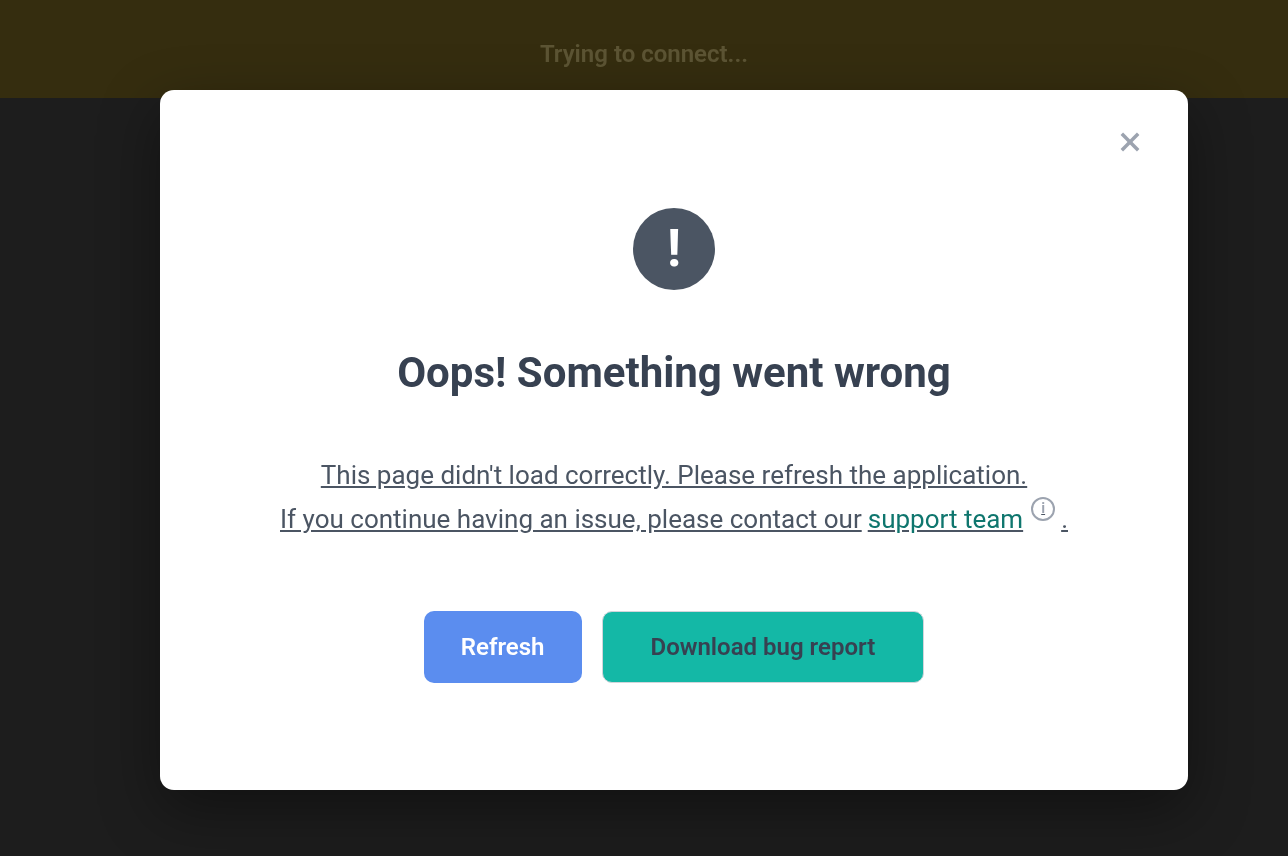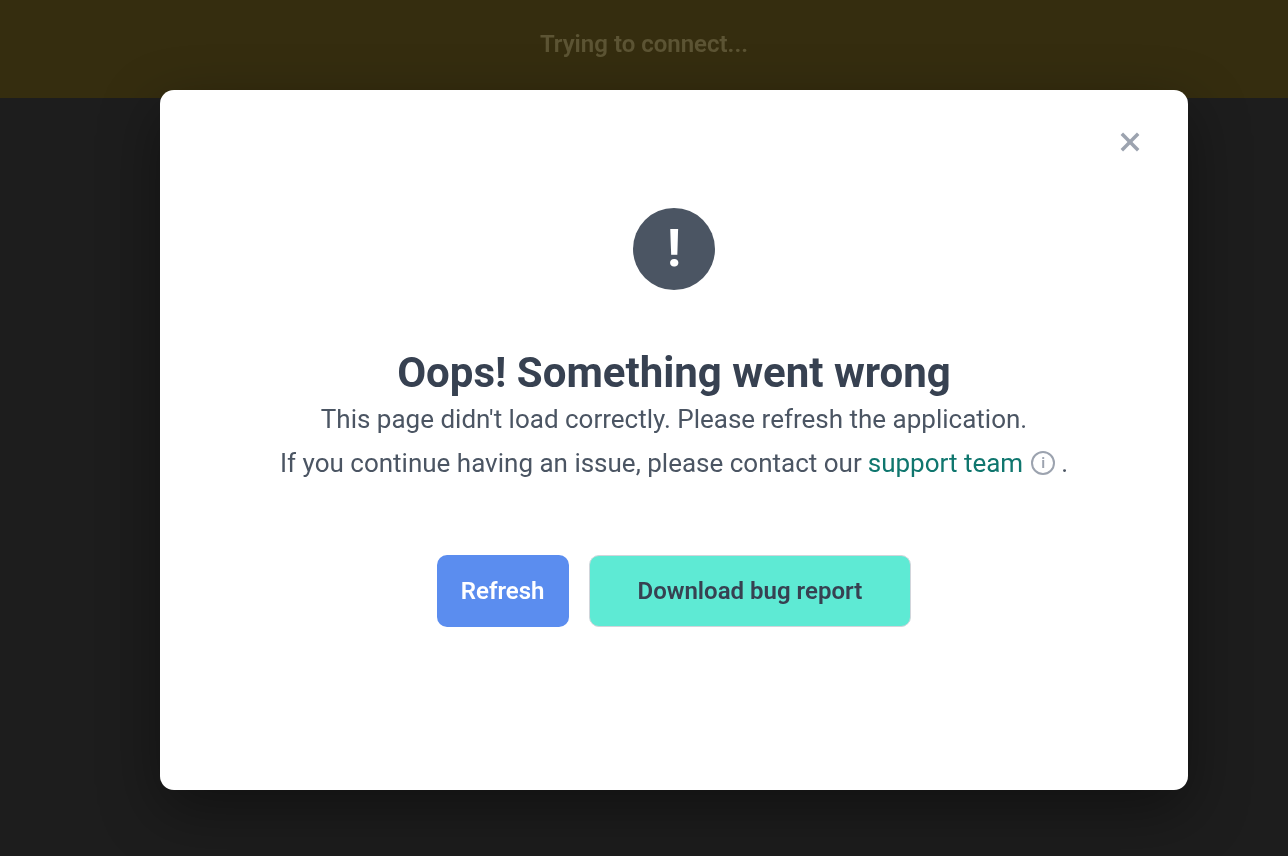--- a/index.html
+++ b/index.html
@@ -20,21 +20,21 @@
     .connection-banner {
       position: absolute;
       top: 0;
       left: 0;
       right: 0;
       height: 98px;
       background: #6b5a1e;
       display: flex;
       align-items: flex-start;
       justify-content: center;
-      padding-top: 30px;
+      padding-top: 40px;
       z-index: 1;
     }
     
     .connection-banner-text {
       color: #b8a968;
       font-size: 24px;
       font-weight: 600;
     }
     
     .dimmed-background {
@@ -116,33 +116,35 @@
     
     .modal-title {
       margin-top: 58px;
       font-size: 42px;
       font-weight: 700;
       color: #374151;
       text-align: left;
     }
     
     .modal-body {
+      margin-top: 56px;
       text-align: center;
       font-size: 26px;
       color: #4b5563;
       line-height: 1.7;
+      text-decoration: underline;
     }
     
     .modal-body-line1 {
       display: block;
     }
     
     .modal-body-line2 {
       display: flex;
-      align-items: center;
+      align-items: flex-start;
       justify-content: center;
       gap: 6px;
       flex-wrap: wrap;
     }
     
     .support-link {
       color: #0f766e;
       text-decoration: none;
       cursor: pointer;
     }
@@ -166,34 +168,34 @@
     .button-row {
       margin-top: 70px;
       display: flex;
       gap: 20px;
       justify-content: center;
     }
     
     .btn {
       font-size: 24px;
       font-weight: 600;
-      padding: 22px 24px;
+      padding: 22px 37px;
       border-radius: 10px;
       cursor: pointer;
       border: none;
       font-family: inherit;
     }
     
     .btn-primary {
       background: #5b8def;
       color: #ffffff;
     }
     
     .btn-secondary {
-      background: #5eead4;
+      background: #14b8a6;
       color: #374151;
       border: 1.5px solid #d1d5db;
       padding: 14px 48px;
       text-align: right;
     }
   </style>
 </head>
 <body>
 
 <div class="connection-banner">

